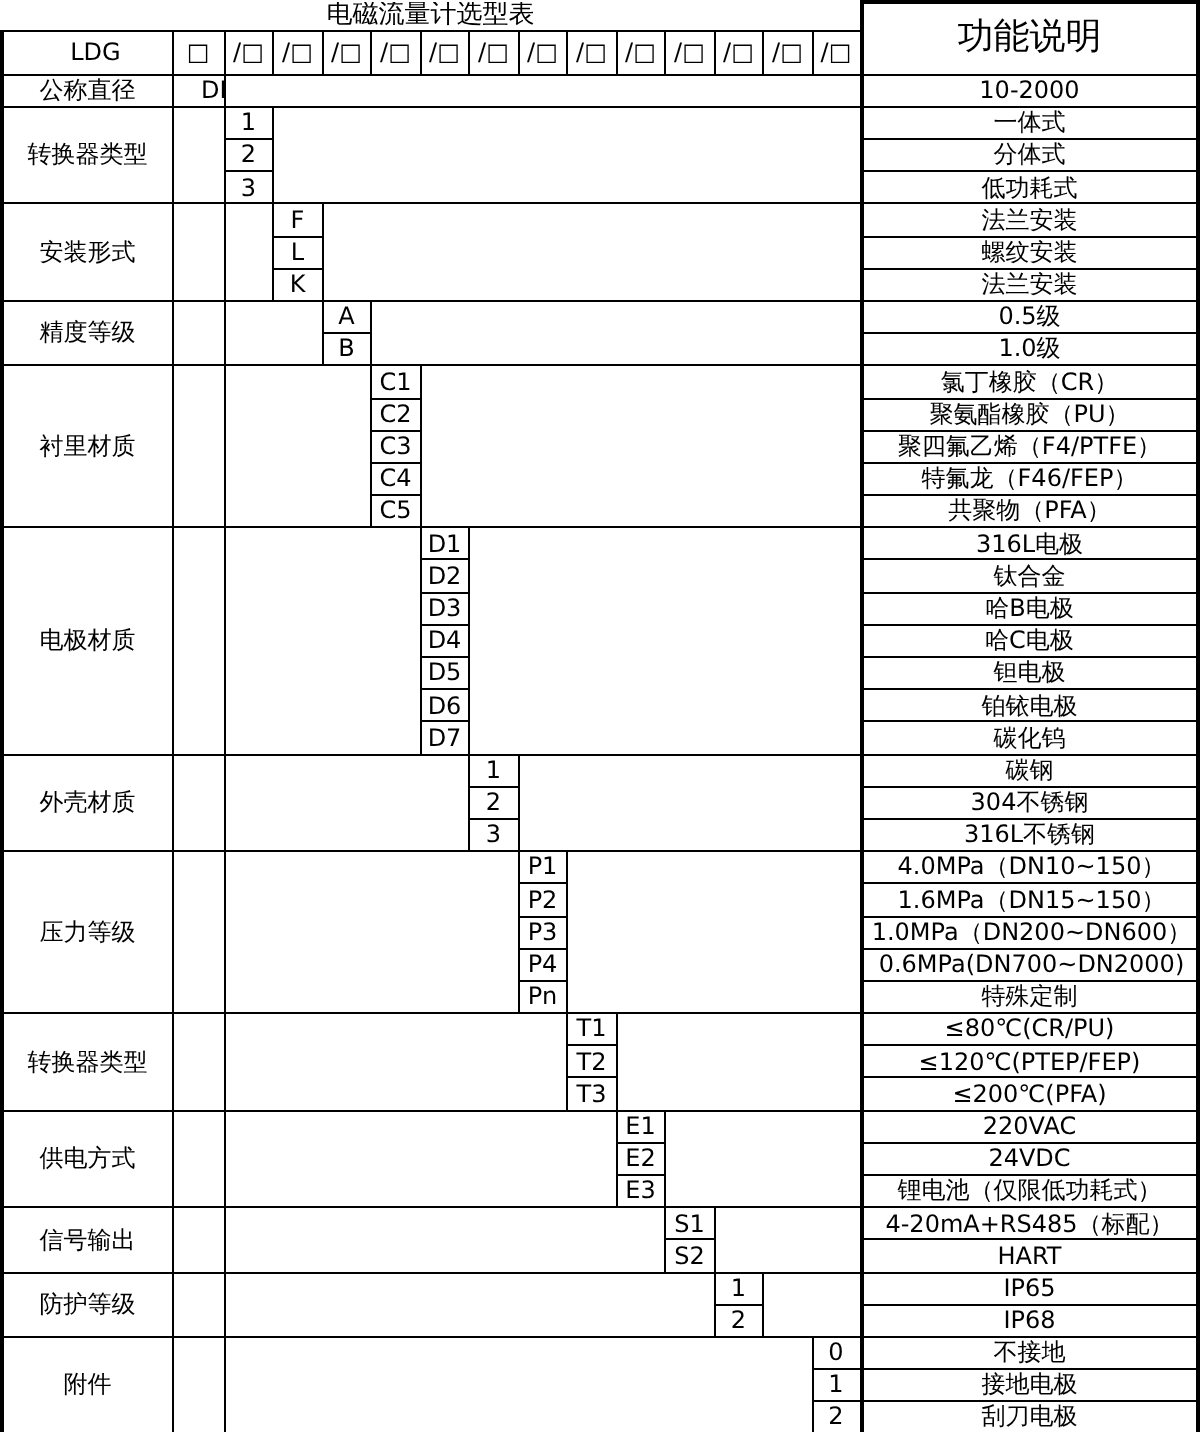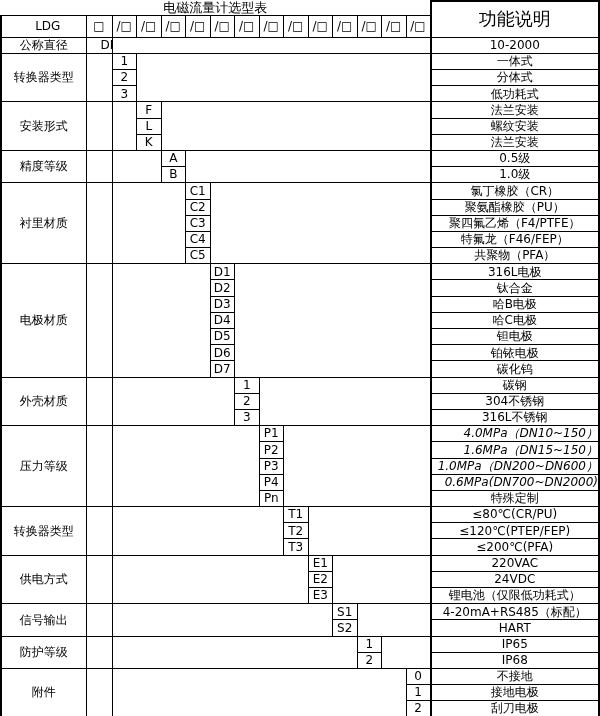--- a/index.html
+++ b/index.html
@@ -10,21 +10,21 @@
   tr.r-title{height:14px;}
   tr.r-ldg{height:22px;}
   td{padding:0;font-size:12px;line-height:1.05;text-align:center;vertical-align:middle;
      overflow:hidden;white-space:nowrap;}
   td.tt{border:none;font-size:13px;}
   td.fnh{border:1px solid #000;border-top:2px solid #000;border-left:2px solid #000;
          border-right:2px solid #000;font-size:18px;}
   td.c0{border:1px solid #000;border-left:2px solid #000;}
   td.c1,td.sp,td.code,td.slot{border:1px solid #000;}
   td.fn{border:1px solid #000;border-left:2px solid #000;border-right:2px solid #000;margin-top:18px;}
-  td.fn-left{text-align:right;padding-left:2px;font-style:italic;}
+  td.fn-left{text-align:center;padding-left:2px;}
   td.ldg{text-align:center;padding-left:8px;}
   td.dn{text-align:right;padding-left:14px;}
   tr.r-last td{border-bottom:2px solid #000;}
 </style>
 </head>
 <body>
 
 <div class="wrap">
   <table>
     <colgroup>

